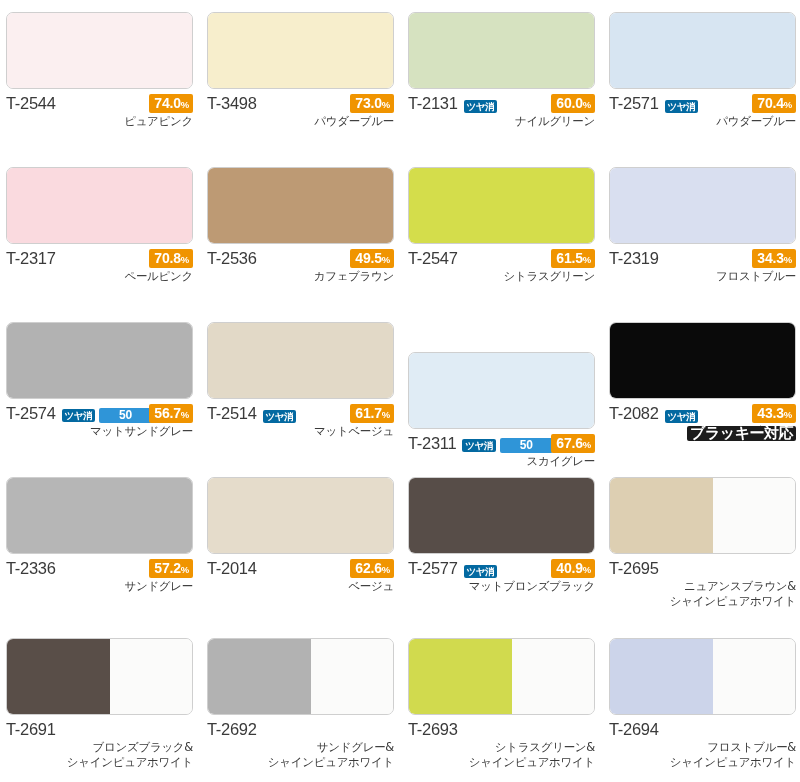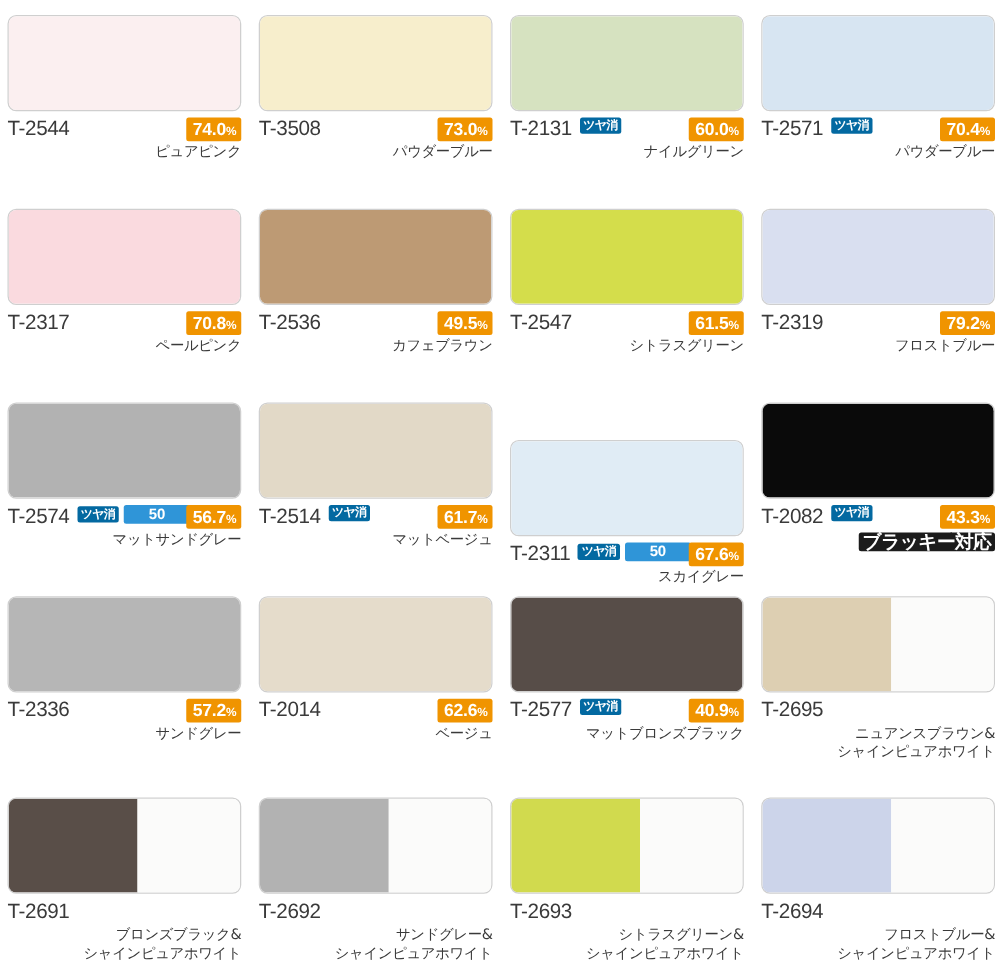--- a/index.html
+++ b/index.html
@@ -37,21 +37,21 @@
   .swatch .half-right { width: 44.4%; }
   .swatch .full { width: 100%; }
   .meta {
     margin-top: 5px;
     position: relative;
     width: 187px;
     height: 46px;
   }
   .line1 {
     display: flex;
-    align-items: flex-start;
+    align-items: flex-end;
     height: 19px;
     white-space: nowrap;
   }
   .code {
     font-size: 16.5px;
     color: #3a3a3a;
     letter-spacing: -0.3px;
     line-height: 19px;
     font-weight: 400;
   }
@@ -150,21 +150,21 @@
           <div class="nm">ピュアピンク</div>
         </div>
       </div>
     </div>
     <div class="cell" style="left: 207px; top: 12px;">
       <div class="swatch">
         <div class="half full" style="background: rgb(247, 238, 204);"></div>
       </div>
       <div class="meta">
         <div class="line1">
-          <span class="code">T-3508</span>
+          <span class="code">T-3498</span>
         </div>
         <div class="pct"><span>73.0</span><span class="unit">%</span></div>
         <div class="names">
           <div class="nm">パウダーブルー</div>
         </div>
       </div>
     </div>
     <div class="cell" style="left: 408px; top: 12px;">
       <div class="swatch">
         <div class="half full" style="background: rgb(214, 226, 192);"></div>
@@ -242,21 +242,21 @@
       </div>
     </div>
     <div class="cell" style="left: 609px; top: 167px;">
       <div class="swatch">
         <div class="half full" style="background: rgb(217, 223, 240);"></div>
       </div>
       <div class="meta">
         <div class="line1">
           <span class="code">T-2319</span>
         </div>
-        <div class="pct"><span>79.2</span><span class="unit">%</span></div>
+        <div class="pct"><span>34.3</span><span class="unit">%</span></div>
         <div class="names">
           <div class="nm">フロストブルー</div>
         </div>
       </div>
     </div>
     <div class="cell" style="left: 6px; top: 322px;">
       <div class="swatch">
         <div class="half full" style="background: rgb(178, 178, 178);"></div>
       </div>
       <div class="meta">

